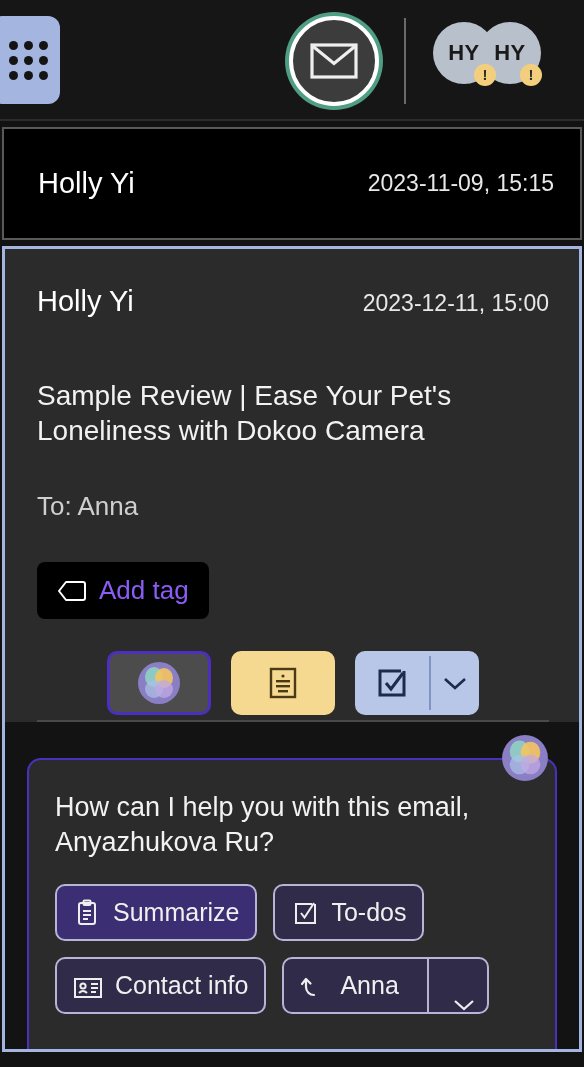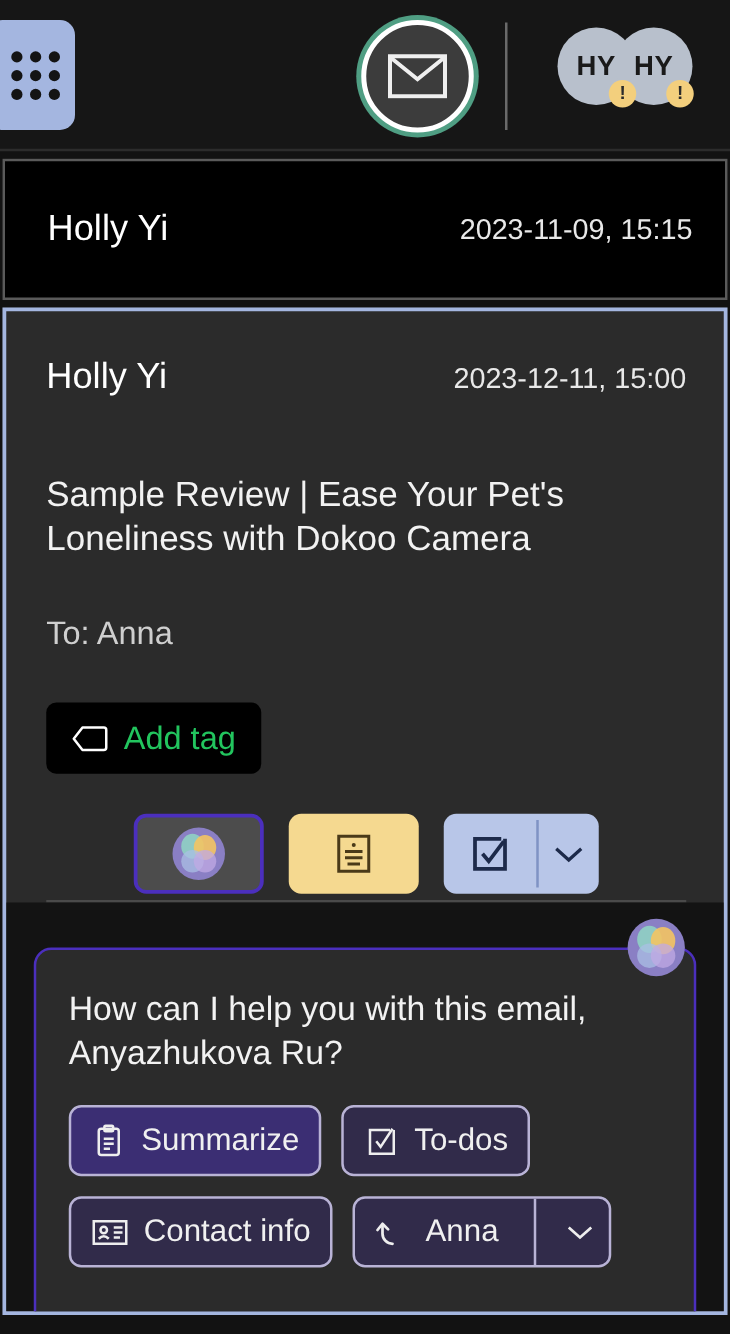--- a/index.html
+++ b/index.html
@@ -35,21 +35,21 @@
     border: 4px solid #ffffff;
     box-shadow: 0 0 0 4px #4f9e83;
     display: flex; align-items: center; justify-content: center;
   }
 
   .vdivider {
     position: absolute; left: 404px; top: 18px;
     width: 2px; height: 86px; background: #6a6a6a;
   }
 
-  .avatars { position: absolute; right: 8px; top: 22px; width: 130px; height: 80px; }
+  .avatars { position: absolute; right: 21px; top: 22px; width: 130px; height: 80px; }
   .avatar {
     position: absolute; top: 0;
     width: 62px; height: 62px; border-radius: 50%;
     background: #b8c0cc; color: #1a1a1a;
     font-size: 22px; font-weight: bold;
     display: flex; align-items: center; justify-content: center;
     letter-spacing: .5px;
   }
   .avatar.a1 { left: 0; }
   .avatar.a2 { left: 46px; }
@@ -85,21 +85,21 @@
   .card-top { padding: 36px 30px 0 32px; }
   .card-head { display: flex; align-items: baseline; justify-content: space-between; }
   .subject {
     color: #f2f2f2; font-size: 28px; line-height: 1.25;
     margin-top: 60px; max-width: 430px;
   }
   .recipient { color: #cfcfcf; font-size: 26px; margin-top: 43px; }
 
   .add-tag {
     margin-top: 40px; display: inline-flex; align-items: center; gap: 12px;
-    background: #000000; color: #22c55e;
+    background: #000000; color: #8b5cf6;
     border: none; border-radius: 8px;
     padding: 13px 20px; font-size: 26px;
     font-family: "Liberation Sans", sans-serif;
   }
 
   
   .toolbar {
     margin-top: 32px;
     display: flex; gap: 20px; justify-content: center;
     padding-bottom: 5px;
@@ -127,21 +127,21 @@
   .chat-panel {
     position: absolute; left: 22px; right: 22px; top: 36px; bottom: -40px;
     background: #2b2b2b;
     border: 2px solid #4b2fbd;
     border-radius: 14px;
     padding: 30px 26px 0 26px;
   }
   .chat-prompt { color: #f2f2f2; font-size: 27px; line-height: 1.3; }
   .chips { margin-top: 24px; display: flex; flex-wrap: wrap; gap: 16px; }
   .chip {
-    display: inline-flex; align-items: center; gap: 12px;
+    display: inline-flex; align-items: flex-end; gap: 12px;
     border: 2px solid #b9b3d6; border-radius: 10px;
     color: #f0f0f0; font-size: 25px;
     padding: 12px 16px;
     background: #312b4a;
     font-family: "Liberation Sans", sans-serif;
   }
   .chip.filled { background: #3b2e73; }
   .chip.split { padding: 0; }
   .chip-main { display: flex; align-items: center; gap: 12px; padding: 12px 16px; }
   .chip-div { width: 2px; align-self: stretch; background: #b9b3d6; }

